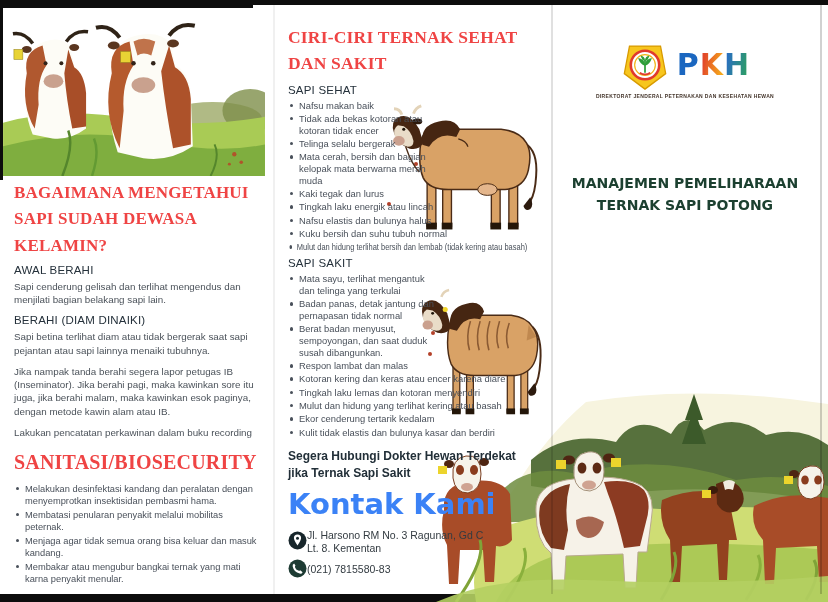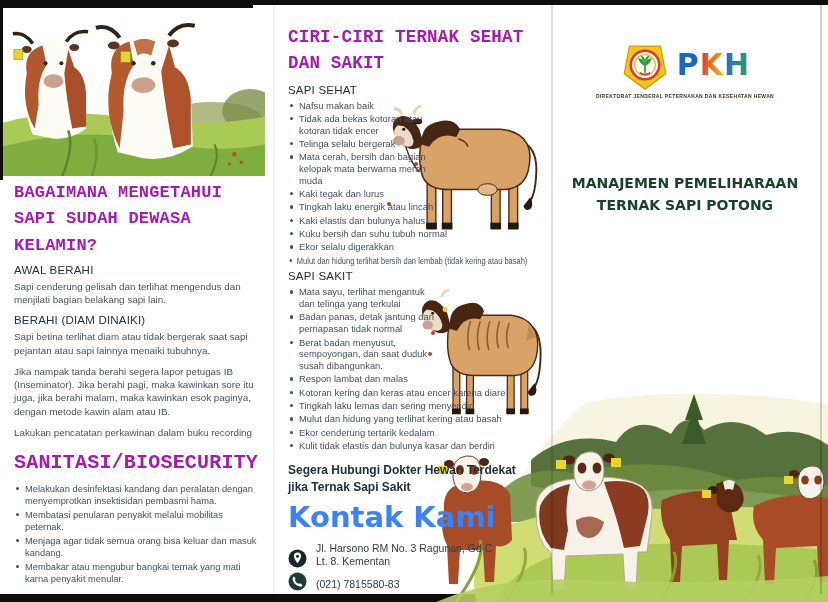--- a/index.html
+++ b/index.html
@@ -4,41 +4,41 @@
 <style>
   *{box-sizing:border-box;margin:0;padding:0}
   html,body{background:#9a9a9a}
   #page{position:relative;width:828px;height:602px;background:#ffffff;overflow:hidden;
         font-family:"Liberation Sans",sans-serif;color:#4b525a}
   .bar{position:absolute;background:#0d0d0d}
   .crease{position:absolute;top:5px;bottom:8px;width:2px;pointer-events:none}
   .panel{position:absolute}
 
   
-  .big-green{font-family:Liberation Mono, monospace;font-weight:800;color:#a21caf;letter-spacing:.2px}
+  .big-green{font-family:Liberation Serif, serif;font-weight:800;color:#ef4444;letter-spacing:.2px}
   h1.left-title{font-size:17px;line-height:1.55;margin-bottom:5px}
   h2.sanitasi{font-size:20px;margin-top:12px;margin-bottom:9px}
   h1.mid-title{font-size:17.5px;line-height:1.5;margin-bottom:7px;width:250px}
   .subhead{font-size:11.5px;font-weight:400;color:#25313b;letter-spacing:.2px;margin-bottom:4px}
   .bodytext{font-size:9.8px;line-height:1.35;color:#4b525a;margin-bottom:8px;width:244px}
 
   
   .blist{list-style:none}
   .blist li{position:relative;padding-left:11px;margin-bottom:1.5px;font-size:9.4px;line-height:11.8px;color:#49505a}
   .blist li::before{content:"";position:absolute;left:2px;top:4px;width:3.4px;height:3.4px;border-radius:50%;background:#49505a}
   .left-list li{font-size:9.3px;line-height:12.2px;width:250px}
   .narrow-sehat{width:160px}
   .narrow-sakit{width:152px}
   .wide{width:256px}
   li.squeeze{white-space:nowrap;transform:scaleX(.8);transform-origin:left center}
 
   
   .cta{font-size:12px;font-weight:700;color:#222f38;line-height:1.4;width:248px;margin-top:10px}
   .kontak{font-family:"DejaVu Sans",sans-serif;font-size:29px;font-weight:800;color:#3b82f6;margin-top:5px;margin-bottom:6px}
-  .crow{display:flex;align-items:flex-end;gap:9px;margin-bottom:4.5px}
+  .crow{display:flex;align-items:center;margin-bottom:4.5px}
   .cicon{width:19px;height:19px;flex:0 0 19px;position:relative}
   .ctext{font-size:10.5px;color:#333b41;line-height:1.2;padding-top:2px;max-width:178px}
 
   
   .right-panel{left:556px;top:40px;width:258px;text-align:center}
   .logo-row{display:flex;align-items:center;justify-content:center;gap:7px}
   .pkh-word{font-family:"DejaVu Sans",sans-serif;font-size:30px;font-weight:900;letter-spacing:1px;line-height:1}
   .pkh-p{color:#1b67c0}
   .pkh-k{background:linear-gradient(100deg,#e2482a 20%,#f5a81c 85%);-webkit-background-clip:text;background-clip:text;color:transparent}
   .pkh-h{background:linear-gradient(100deg,#2a6fc0 15%,#2da05f 90%);-webkit-background-clip:text;background-clip:text;color:transparent}
@@ -132,36 +132,35 @@
     <div class="subhead">SAPI SEHAT</div>
     <ul class="blist narrow-sehat">
       <li>Nafsu makan baik</li>
       <li>Tidak ada bekas kotoran atau kotoran tidak encer</li>
       <li>Telinga selalu bergerak</li>
       <li>Mata cerah, bersih dan bagian kelopak mata berwarna merah muda</li>
       <li>Kaki tegak dan lurus</li>
       <li>Tingkah laku energik atau lincah</li>
     </ul>
     <ul class="blist wide">
-      <li>Kaki elastis dan bulunya halus</li>
+      <li>Nafsu elastis dan bulunya halus</li>
       <li>Kuku bersih dan suhu tubuh normal</li>
-      <li>Ekor selalu digerakkan</li>
       <li class="squeeze">Mulut dan hidung terlihat bersih dan lembab (tidak kering atau basah)</li>
     </ul>
 
     <div class="subhead" style="margin-top:4px">SAPI SAKIT</div>
     <ul class="blist narrow-sakit">
       <li>Mata sayu, terlihat mengantuk dan telinga yang terkulai</li>
       <li>Badan panas, detak jantung dan pernapasan tidak normal</li>
       <li>Berat badan menyusut, sempoyongan, dan saat duduk susah dibangunkan.</li>
       <li>Respon lambat dan malas</li>
     </ul>
     <ul class="blist wide">
       <li>Kotoran kering dan keras atau encer karena diare</li>
-      <li>Tingkah laku lemas dan sering menyendiri</li>
+      <li>Tingkah laku lemas dan kotoran menyendiri</li>
       <li>Mulut dan hidung yang terlihat kering atau basah</li>
       <li>Ekor cenderung tertarik kedalam</li>
       <li>Kulit tidak elastis dan bulunya kasar dan berdiri</li>
     </ul>
 
     <p class="cta">Segera Hubungi Dokter Hewan Terdekat jika Ternak Sapi Sakit</p>
     <h2 class="kontak">Kontak Kami</h2>
 
     <div class="crow">
       <span class="cicon">

